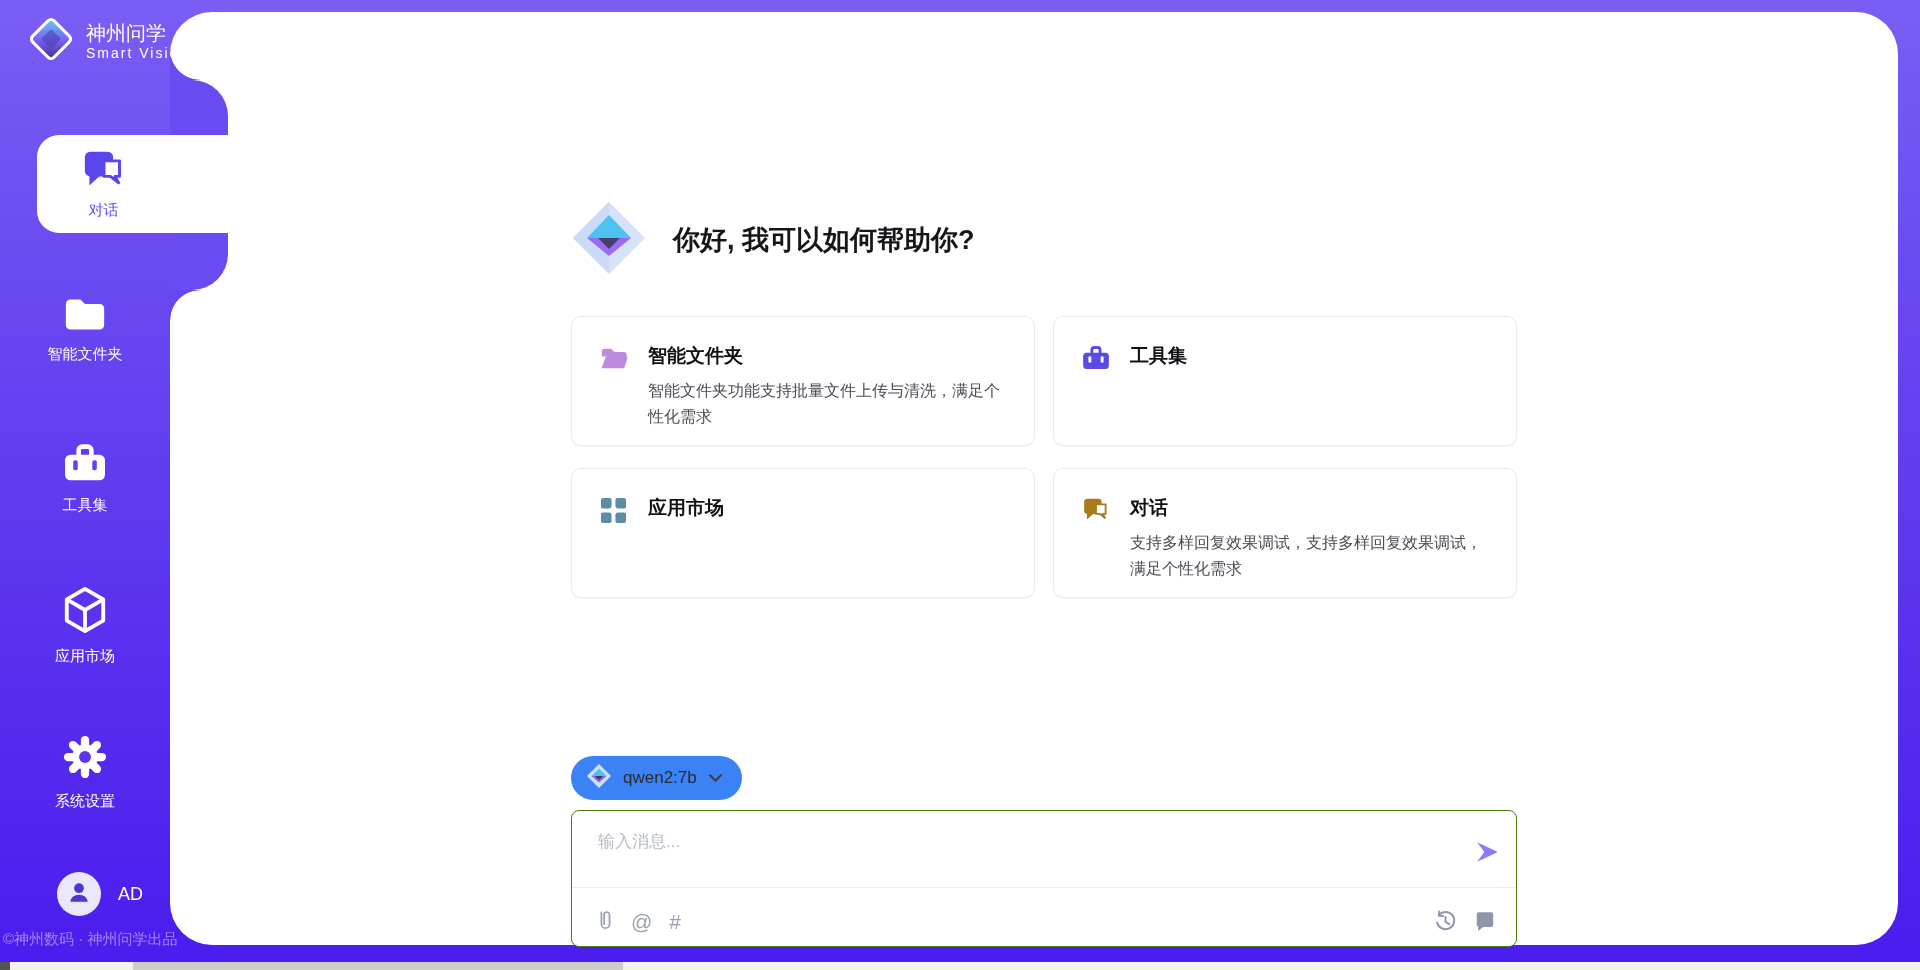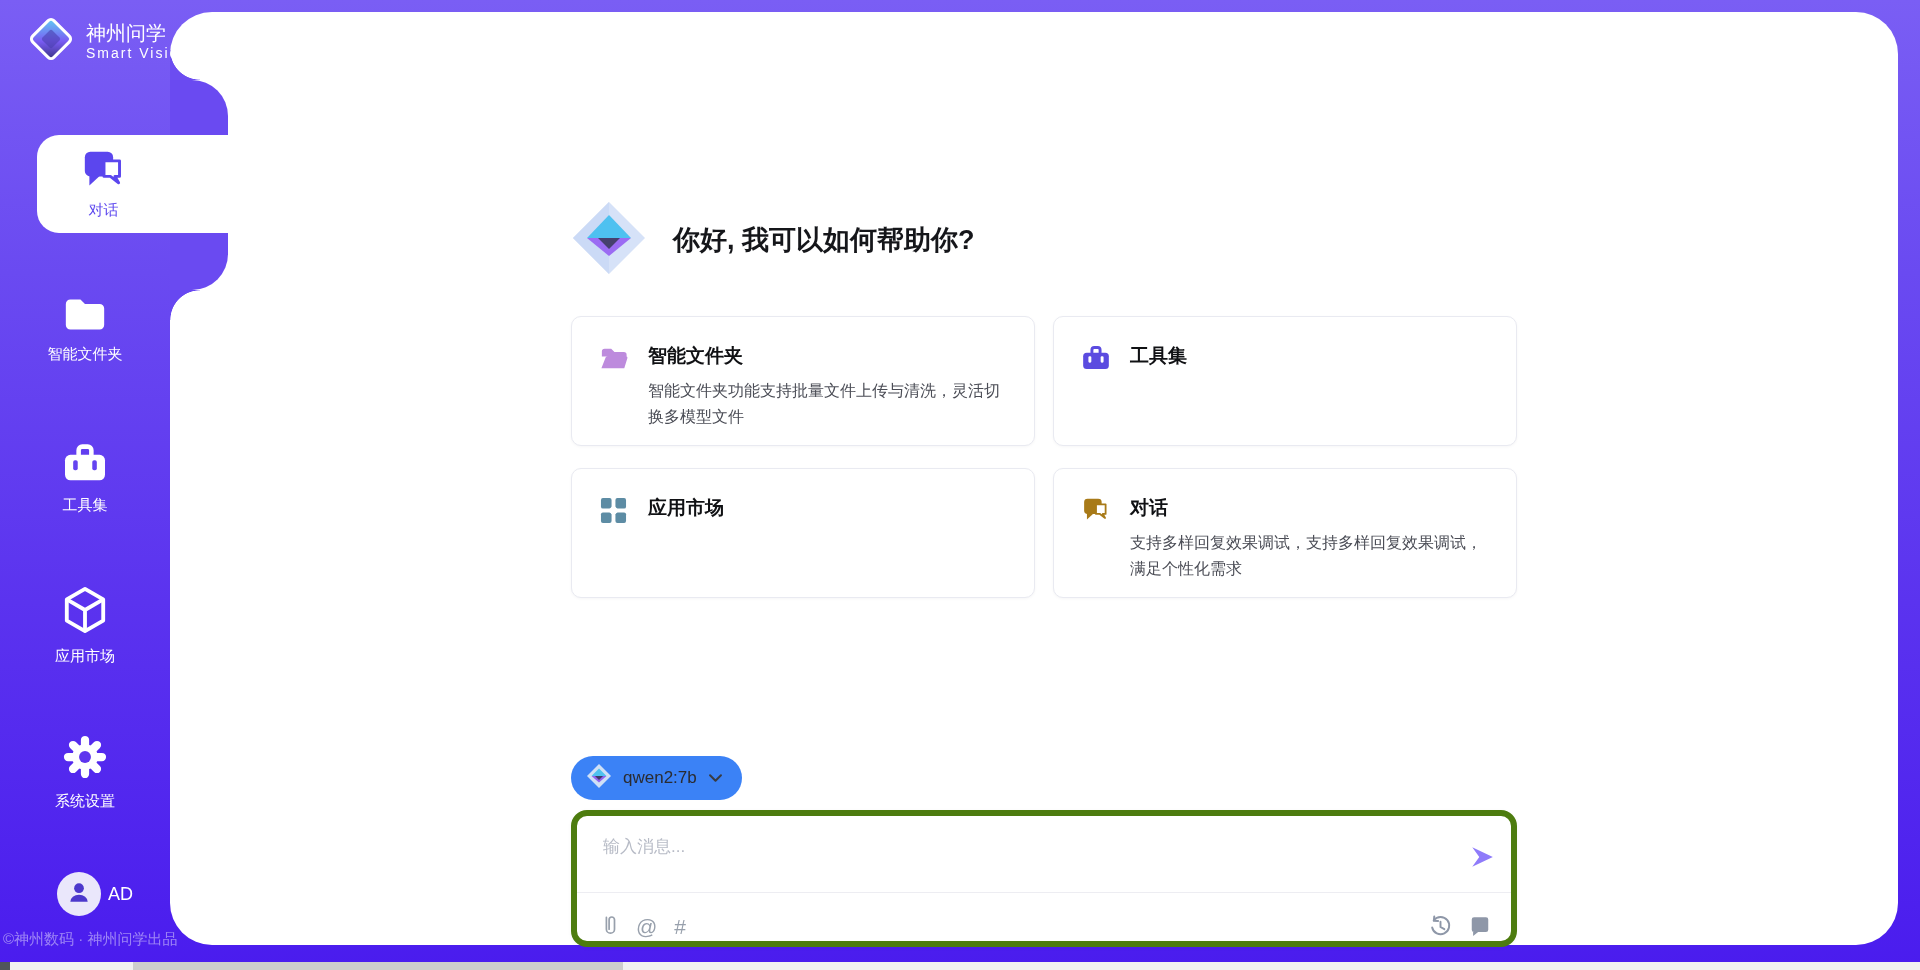--- a/index.html
+++ b/index.html
@@ -36,21 +36,21 @@
     display:flex;flex-direction:column;align-items:flex-start;justify-content:center;
   }
   .active-tab .inner{width:133px;display:flex;flex-direction:column;align-items:center;}
   .active-tab .lbl{color:#5b46ee;font-size:15px;margin-top:6px;}
   .side-item{
     position:absolute;left:0;width:170px;text-align:center;z-index:4;cursor:pointer;
     display:flex;flex-direction:column;align-items:center;
   }
   .side-item .lbl{color:#ffffff;font-size:15px;margin-top:9px;}
   .si-1{top:296px;}.si-2{top:443px;}.si-3{top:586px;}.si-4{top:735px;}
-  .user-row{position:absolute;left:57px;top:872px;display:flex;align-items:center;gap:7px;z-index:4;}
+  .user-row{position:absolute;left:57px;top:872px;display:flex;align-items:center;gap:17px;z-index:4;}
   .avatar{width:44px;height:44px;border-radius:50%;background:#eae7fb;display:flex;align-items:center;justify-content:center;}
   .user-row .lbl{color:#fff;font-size:18px;}
   .side-footer{position:absolute;left:3px;top:930px;z-index:4;color:rgba(255,255,255,0.45);font-size:15px;}
   
   .hscroll{position:absolute;left:0;bottom:0;width:1920px;height:8px;background:#f1f1f1;z-index:5;}
   .hscroll .thumb{position:absolute;left:133px;top:0;width:490px;height:8px;background:#cdcdcd;}
   .hscroll .corner{position:absolute;left:0;top:0;width:10px;height:8px;background:#50555a;}
   
   .col{position:absolute;left:571px;top:8px;width:946px;z-index:4;margin-top:48px;}
   .greeting{margin-top:144px;display:flex;align-items:center;gap:26px;}
@@ -64,21 +64,21 @@
   .card .icon{flex:0 0 28px;padding-top:2px;}
   .card h3{margin:0 0 9px 0;font-size:19px;color:#101114;font-weight:bold;}
   .card p{margin:0;font-size:16px;line-height:1.6;color:#4b4d56;}
   .model-pill{
     margin-top:158px;display:inline-flex;align-items:center;gap:11px;height:44px;
     padding:0 19px 0 15px;border-radius:22px;background:#3b82f6;cursor:pointer;
   }
   .model-pill .name{font-size:17px;color:#2a2b30;}
   .composer{
     margin-top:10px;position:relative;box-sizing:border-box;width:946px;height:137px;
-    background:#fff;border:6px solid #4d7c0f;border-radius:16px;
+    background:#fff;border:1px solid #4d7c0f;border-radius:8px;
     box-shadow:0 1px 4px rgba(20,20,40,0.04);
   }
   .composer textarea{
     position:absolute;left:24px;top:17px;width:860px;height:50px;border:none;outline:none;resize:none;
     font-family:inherit;font-size:17px;color:#333;background:transparent;
   }
   .composer textarea::placeholder{color:#b7bbc6;}
   .send-btn{position:absolute;right:16px;top:28px;width:26px;height:26px;cursor:pointer;background:none;border:none;padding:0;}
   .composer .divider{position:absolute;left:0;right:0;top:76px;border-top:1px solid #ededf2;}
   .composer .toolbar{position:absolute;left:24px;right:20px;top:98px;display:flex;justify-content:space-between;align-items:center;}
@@ -208,21 +208,21 @@
 
     <div class="card">
       <span class="icon">
         <svg width="28" height="26" viewBox="0 0 30 26">
           <path d="M2 6 a3 3 0 0 1 3 -3 h7 l3.5 3.5 h10 a3 3 0 0 1 3 3 v2 h-26.5 z" fill="#bd8bdd"></path>
           <path d="M1.5 24 L6 12.5 a2.5 2.5 0 0 1 2.4 -1.7 h19 a2 2 0 0 1 1.9 2.6 L26 24 z" fill="#bd8bdd"></path>
         </svg>
       </span>
       <div>
         <h3>智能文件夹</h3>
-        <p>智能文件夹功能支持批量文件上传与清洗，灵活切换多模型文件</p>
+        <p>智能文件夹功能支持批量文件上传与清洗，满足个性化需求</p>
       </div>
     </div>
 
     <div class="card">
       <span class="icon">
         <svg width="28" height="26" viewBox="0 0 48 44">
           <path d="M17 13 v-5 a4 4 0 0 1 4 -4 h6 a4 4 0 0 1 4 4 v5" fill="none" stroke="#5b4be0" stroke-width="5" stroke-linecap="round"></path>
           <rect x="2" y="13" width="44" height="28" rx="6" fill="#5b4be0"></rect>
           <rect x="11" y="19" width="5" height="11" rx="2" fill="#ffffff"></rect>
           <rect x="32" y="19" width="5" height="11" rx="2" fill="#ffffff"></rect>

